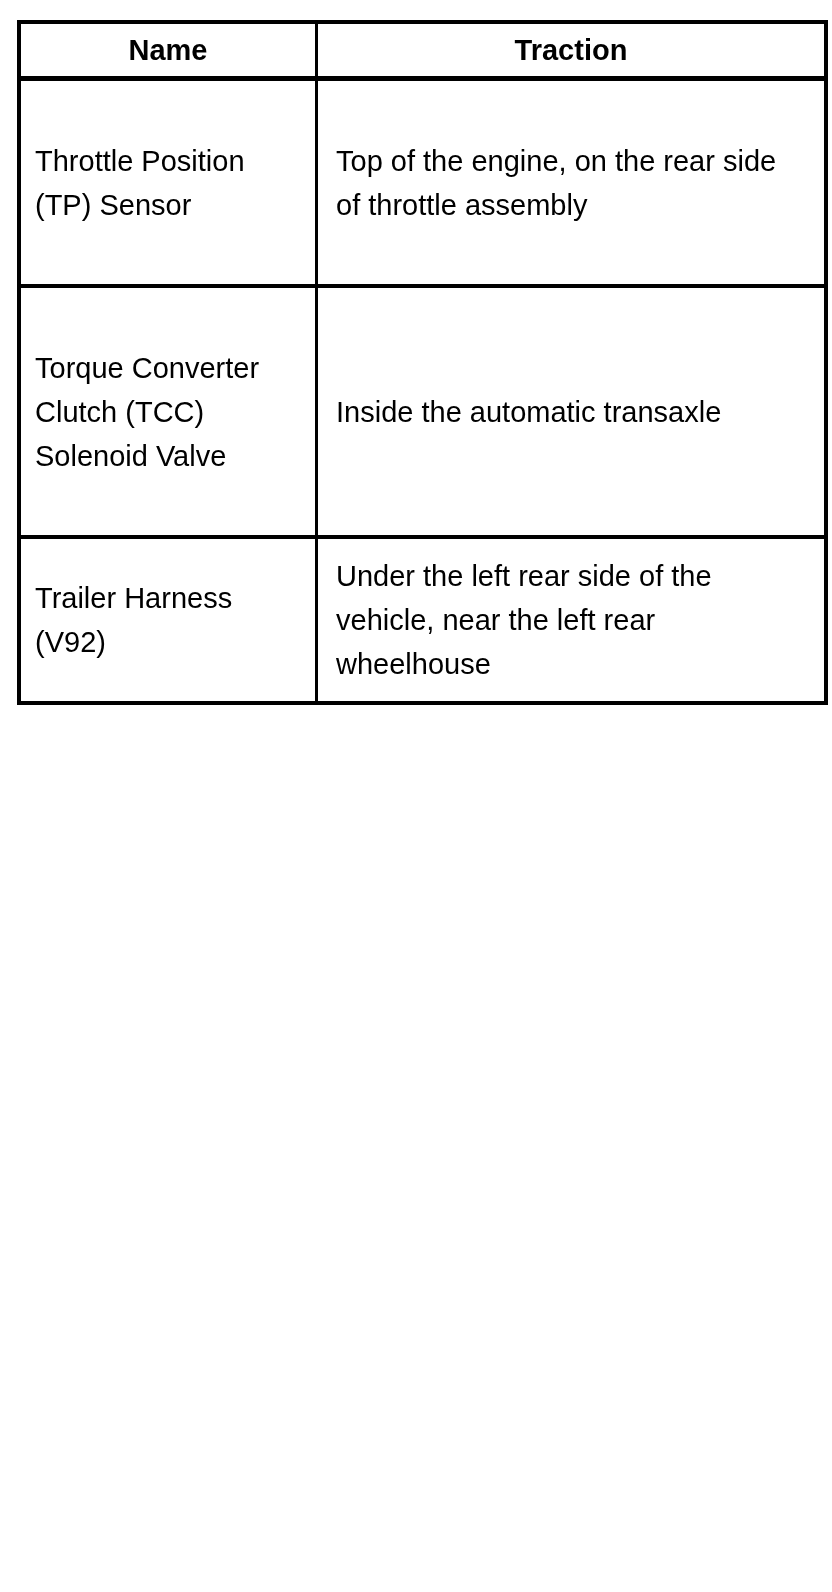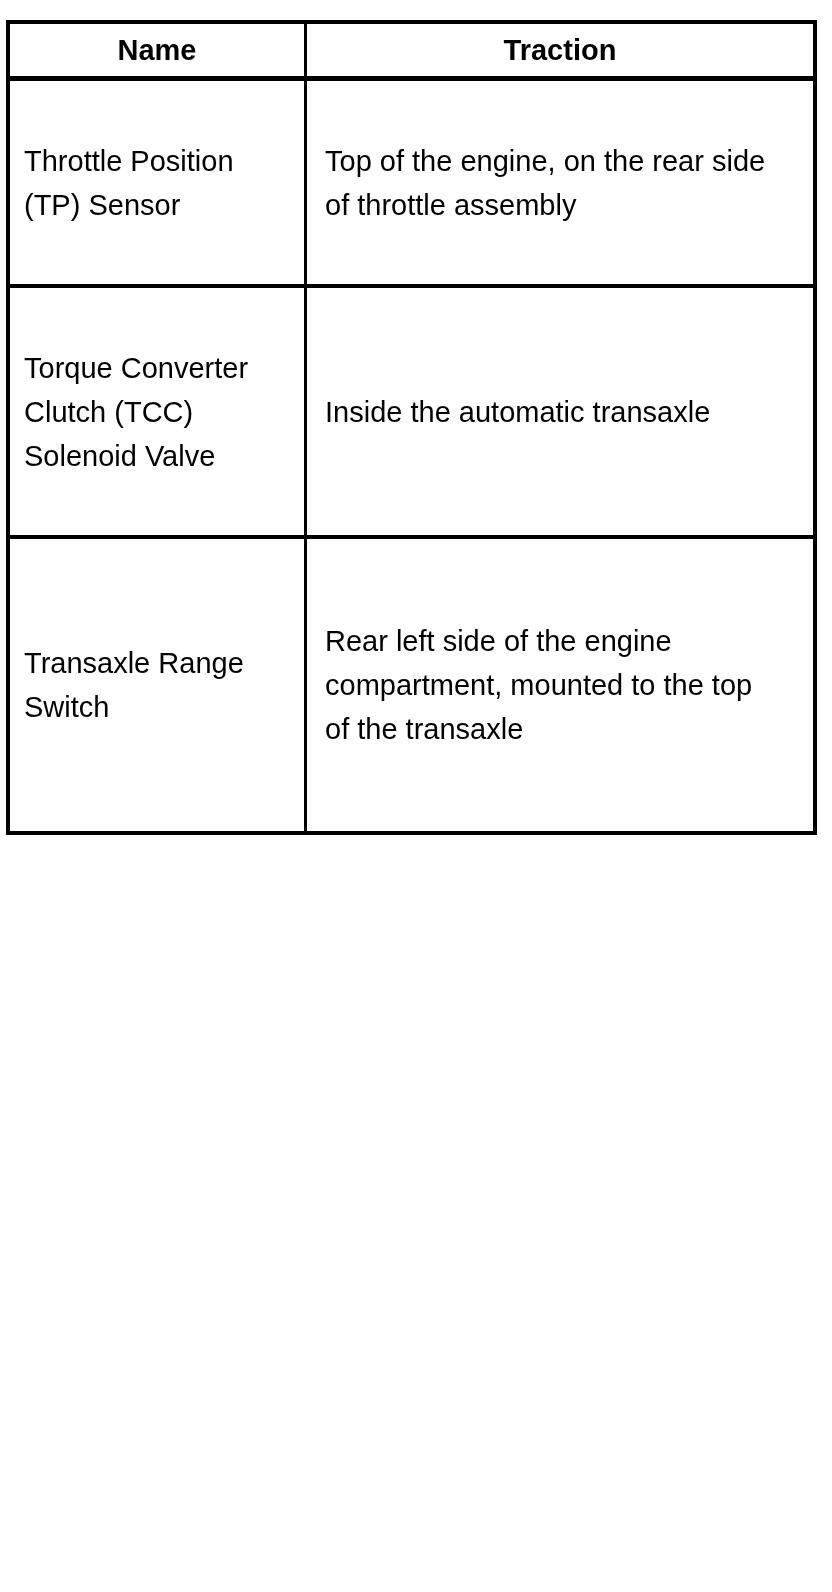--- a/index.html
+++ b/index.html
@@ -7,21 +7,21 @@
     padding: 0;
     background: #ffffff;
     width: 832px;
     height: 1592px;
     font-family: "Liberation Sans", sans-serif;
     color: #000000;
     -webkit-font-smoothing: antialiased;
   }
   table.parts-table {
     border-collapse: collapse;
-    margin: 20px 0 0 6px;
+    margin: 20px 0 0 17px;
     table-layout: fixed;
   }
   table.parts-table th,
   table.parts-table td {
     border: 4px solid #000000;
     vertical-align: middle;
     padding: 0;
     background: #ffffff;
   }
   
@@ -85,22 +85,22 @@
       </td>
     </tr>
     <tr class="r2">
       <td class="col-name">
         <div class="name-inner">Torque Converter Clutch (TCC) Solenoid Valve</div>
       </td>
       <td class="col-loc">
         <div class="loc-inner">Inside the automatic transaxle</div>
       </td>
     </tr>
-    <tr class="r7">
+    <tr class="r5">
       <td class="col-name">
-        <div class="name-inner">Transaxle Range Switch</div>
+        <div class="name-inner">Trailer Harness (V92)</div>
       </td>
       <td class="col-loc">
-        <div class="loc-inner">Rear left side of the engine compartment, mounted to the top of the transaxle</div>
+        <div class="loc-inner">Under the left rear side of the vehicle, near the left rear wheelhouse</div>
       </td>
     </tr>
   </tbody>
 </table>
 
 </body></html>

